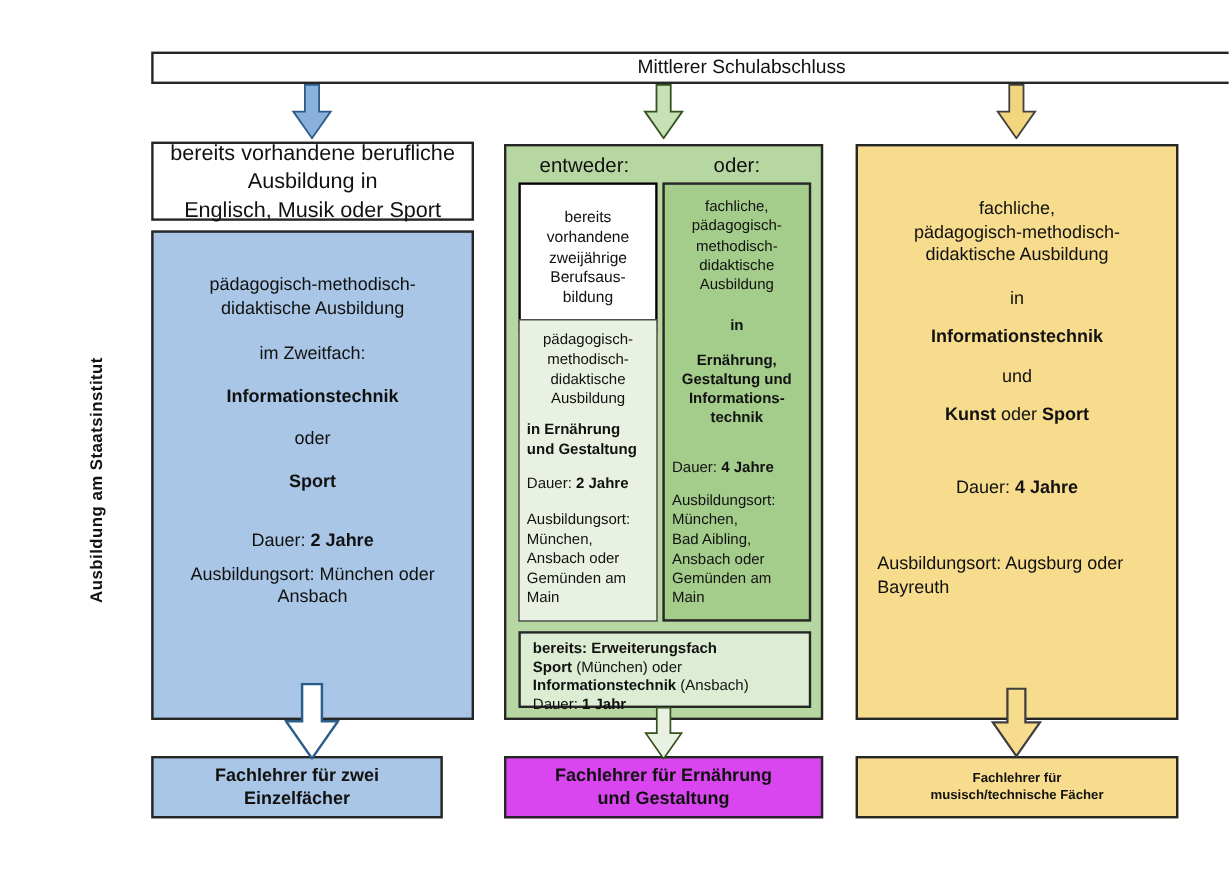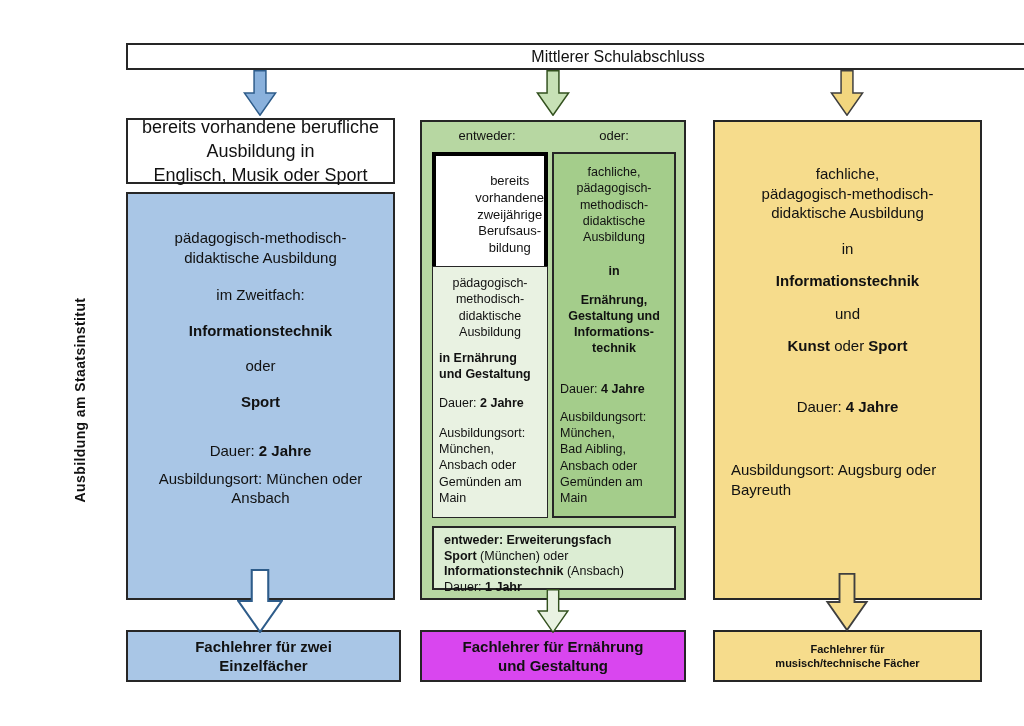--- a/index.html
+++ b/index.html
@@ -22,28 +22,28 @@
     position:absolute;left:80px;top:400px;transform:translate(-50%,-50%) rotate(-90deg);
     white-space:nowrap;font-weight:bold;font-size:14px;letter-spacing:.4px;
   }
 
   
   .arrow{position:absolute;z-index:5;}
 
   
   .blue-prereq{left:126px;top:118px;width:269px;height:66px;background:#fff;font-size:18px;line-height:1.35;}
   .blue-main{left:126px;top:192px;width:269px;height:408px;background:#a9c6e6;padding:34px 14px 0;font-size:15px;text-align:center;}
-  .blue-result{left:126px;top:630px;width:275px;height:52px;background:#a9c6e6;font-weight:bold;font-size:15px;line-height:1.3;}
+  .blue-result{left:126px;top:630px;width:243px;height:52px;background:#a9c6e6;font-weight:bold;font-size:15px;line-height:1.3;}
 
   
   .green-container{left:420px;top:120px;width:266px;height:480px;background:#b7d7a2;}
-  .green-header{position:absolute;top:6px;font-size:13px;text-align:center;}
+  .green-header{position:absolute;top:6px;font-size:17px;text-align:center;}
   .green-header.lft{left:0;width:130px;}
   .green-header.rgt{left:130px;width:124px;}
-  .green-white{position:absolute;left:10px;top:30px;width:116px;height:126px;background:#fff;border:4px solid #000000;box-sizing:border-box;font-size:13px;line-height:1.3;align-items:flex-end;}
+  .green-white{position:absolute;left:10px;top:30px;width:116px;height:126px;background:#fff;border:2px solid #000000;box-sizing:border-box;font-size:13px;line-height:1.3;}
   .green-light{position:absolute;left:10px;top:144px;width:116px;height:252px;background:#e9f2e2;border:1px solid #262626;box-sizing:border-box;padding:8px 6px 0;font-size:12.5px;}
   .green-right{position:absolute;left:130px;top:30px;width:124px;height:366px;background:#a4cd8b;border:2px solid #262626;box-sizing:border-box;padding:10px 6px 0;font-size:12.5px;}
   .green-optional{position:absolute;left:10px;top:404px;width:244px;height:64px;background:#dcedd3;border:2px solid #262626;box-sizing:border-box;padding:5px 10px 0;font-size:12.5px;text-align:left;}
   .green-optional .para{line-height:1.25;}
   .green-result{left:420px;top:630px;width:266px;height:52px;background:#d946ef;font-weight:bold;font-size:15px;line-height:1.3;}
 
   
   .yellow-main{left:713px;top:120px;width:269px;height:480px;background:#f6dc8c;padding:42px 16px 0;font-size:15px;text-align:center;}
   .yellow-result{left:713px;top:630px;width:269px;height:52px;background:#f6dc8c;font-weight:bold;font-size:11px;line-height:1.3;}
 
@@ -142,21 +142,21 @@
       <p class="para l mt24"><span>Dauer: </span><b>4 Jahre</b></p>
       <p class="para l mt12"><span>Ausbildungsort:
 München,
 Bad Aibling,
 Ansbach oder
 Gemünden am
 Main</span></p>
     </div>
 
     <div class="green-optional">
-      <p class="para l"><b>entweder: Erweiterungsfach</b></p>
+      <p class="para l"><b>bereits: Erweiterungsfach</b></p>
       <p class="para l"><b>Sport</b><span> (München) oder</span></p>
       <p class="para l"><b>Informationstechnik</b><span> (Ansbach)</span></p>
       <p class="para l"><span>Dauer: </span><b>1 Jahr</b></p>
     </div>
   </div>
 
   <svg class="arrow" style="left:531px;top:589px;" width="44" height="44" viewBox="0 0 44 62">
     <polygon points="14,1 30,1 30,31 43,31 22,61 1,31 14,31" fill="#e9f2e2" stroke="#33511f" stroke-width="2"></polygon>
   </svg>
 

